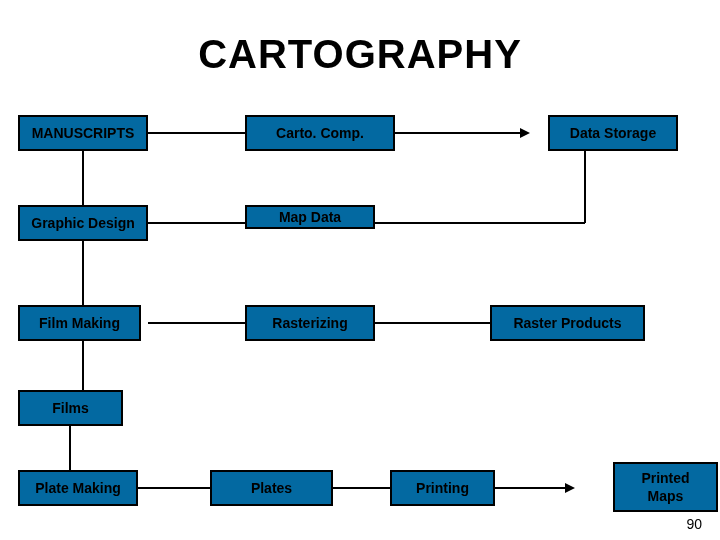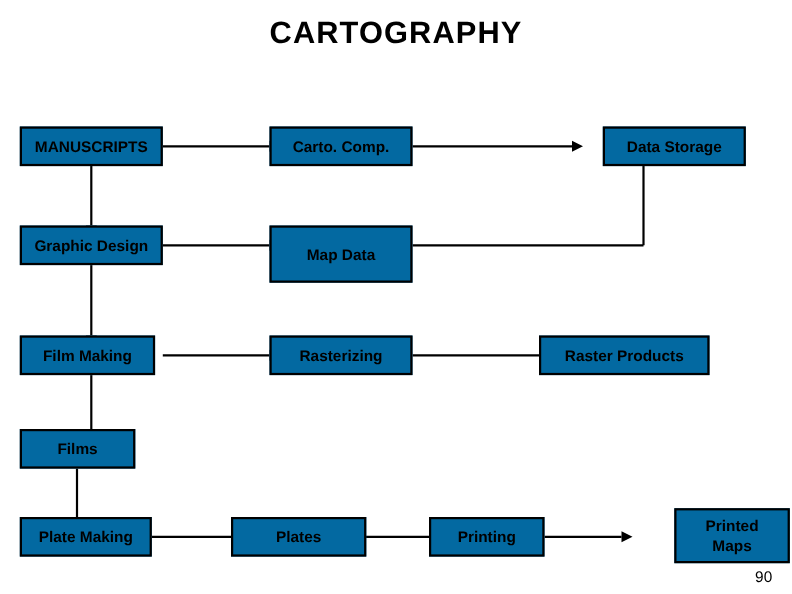--- a/index.html
+++ b/index.html
@@ -7,23 +7,23 @@
       width: 720px;
       height: 540px;
       background: #fff;
       font-family: Arial, sans-serif;
       position: relative;
       overflow: hidden;
     }
 
     .page-title {
       text-align: center;
-      font-size: 28px;
+      font-size: 40px;
       font-weight: bold;
-      padding-top: 14px;
+      padding-top: 32px;
       padding-bottom: 10px;
       letter-spacing: 1px;
     }
 
     .diagram-container {
       position: absolute;
       top: 60px;
       left: 0;
       width: 720px;
       height: 465px;
@@ -102,27 +102,27 @@
 
     <line x1="315" y1="428" x2="390" y2="428" stroke="#000" stroke-width="2"></line>
     <polygon points="390,423 400,428 390,433" fill="#000"></polygon>
 
     <line x1="495" y1="428" x2="565" y2="428" stroke="#000" stroke-width="2"></line>
     <polygon points="565,423 575,428 565,433" fill="#000"></polygon>
   </svg>
 
   <div class="box" style="left:18px; top:55px; width:130px; height:36px;">MANUSCRIPTS</div>
 
-  <div class="box" style="left:245px; top:55px; width:130px; height:36px;">Carto. Comp.</div>
+  <div class="box" style="left:245px; top:55px; width:150px; height:36px;">Carto. Comp.</div>
 
   <div class="box" style="left:520px; top:55px; width:130px; height:36px;margin-left:28px;">Data Storage</div>
 
   <div class="box" style="left:18px; top:145px; width:130px; height:36px;">Graphic Design</div>
 
-  <div class="box" style="left:245px; top:145px; width:130px; height:52px;">Map Data</div>
+  <div class="box" style="left:245px; top:145px; width:130px; height:24px;">Map Data</div>
 
   <div class="box" style="left:18px; top:245px; width:123px; height:36px;">Film Making</div>
 
   <div class="box" style="left:245px; top:245px; width:130px; height:36px;">Rasterizing</div>
 
   <div class="box" style="left:490px; top:245px; width:155px; height:36px;">Raster  Products</div>
 
   <div class="box" style="left:18px; top:330px; width:105px; height:36px;">Films</div>
 
   <div class="box" style="left:18px; top:410px; width:120px; height:36px;">Plate Making</div>

